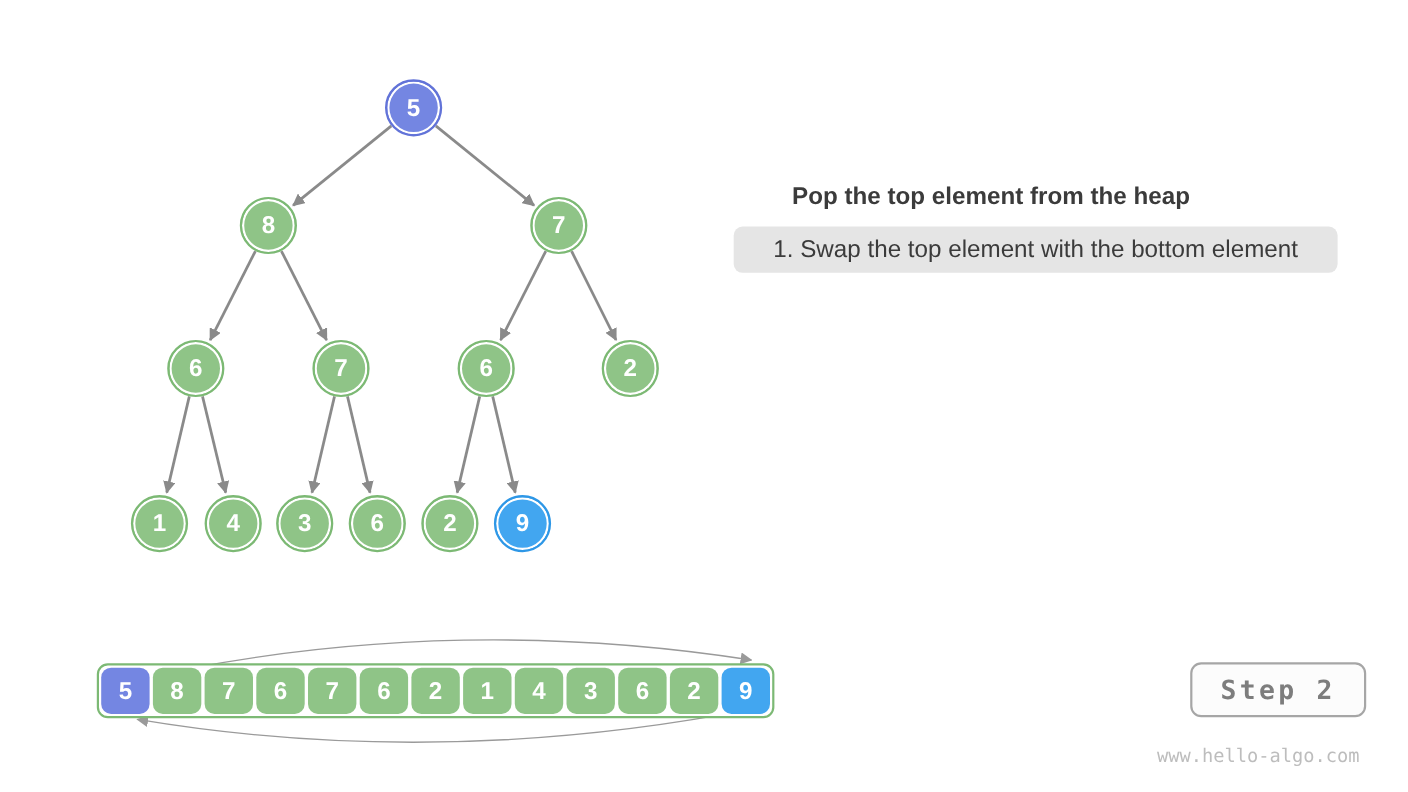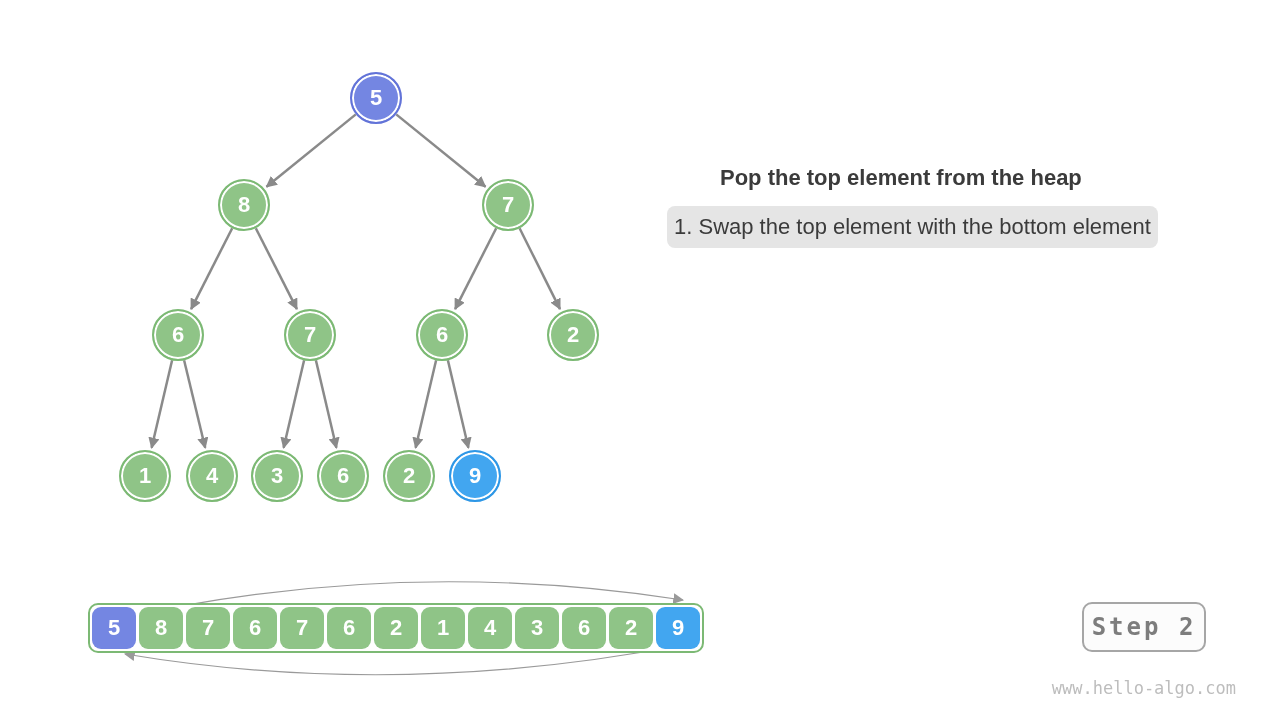--- a/index.html
+++ b/index.html
@@ -37,24 +37,24 @@
   .cell.purple{background:var(--node-purple,#7486e2);}
   .cell.blue{background:var(--node-blue,#42a6f0);}
 
   .title{
     position:absolute;left:688px;top:165px;z-index:2;
     font-size:22px;font-weight:bold;color:var(--text-dark,#3b3b3b);margin-left:32px;
   }
   .note{
     position:absolute;left:667px;top:206px;z-index:2;
     background:var(--note-bg,#e5e5e5);border-radius:8px;
-    padding:8px 7px;font-size:22px;color:var(--text-dark,#3b3b3b);
+    padding:8px 36px;font-size:22px;color:var(--text-dark,#3b3b3b);
   }
   .step-btn{
-    position:absolute;left:1082px;top:602px;z-index:2;width:124px;height:50px;
+    position:absolute;left:1082px;top:602px;z-index:2;width:160px;height:50px;
     border:2px solid var(--step-border,#a6a6a6);border-radius:10px;background:#fcfcfc;
     display:flex;align-items:center;justify-content:center;
     font-family:"DejaVu Sans Mono",monospace;font-size:24px;font-weight:bold;
     letter-spacing:3px;color:var(--step-text,#7d7d7d);box-sizing:border-box;cursor:pointer;
   }
   .watermark{
     position:absolute;right:44px;top:678px;z-index:2;
     font-family:"DejaVu Sans Mono",monospace;font-size:17px;color:var(--watermark,#bdbdbd);
   }
 </style>

